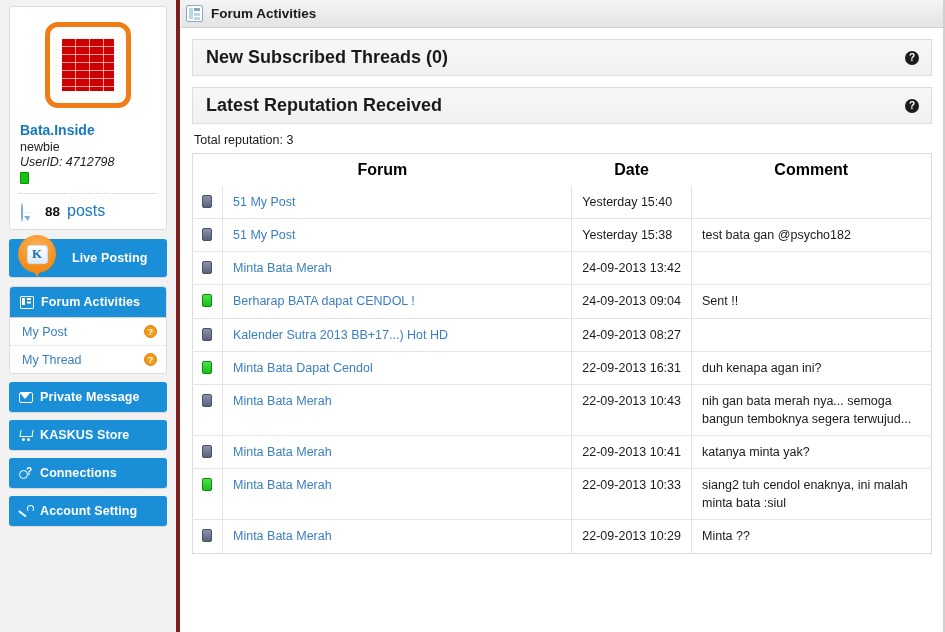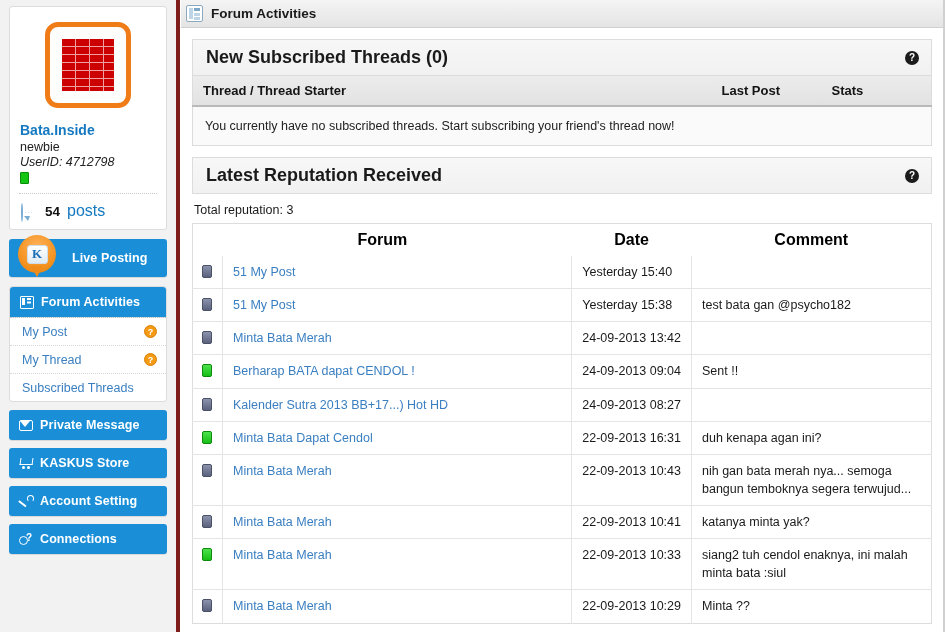--- a/index.html
+++ b/index.html
@@ -233,21 +233,21 @@
         </div>
       </div>
       <a class="uname">Bata.Inside</a>
       <div class="urank">newbie</div>
       <div class="uid">UserID: 4712798</div>
       <div class="statusdot"></div>
       <div class="posts-row">
         <span class="bubble-icon">
           <span class="b"></span><span class="dots">···</span><span class="tail"></span>
         </span>
-        <span class="posts-count">54</span>
+        <span class="posts-count">88</span>
         <span class="posts-label">posts</span>
       </div>
     </div>
 
     <div class="nav-btn live">
       <span class="pin">
         <span class="circ">
             <span class="k">K</span>
           </span>
         <span class="tip"></span>
@@ -261,67 +261,52 @@
         <span class="lbl">Forum Activities</span>
       </div>
       <div class="sub-item">
         <span>My Post</span>
         <span class="qmark-o">?</span>
       </div>
       <div class="sub-item">
         <span>My Thread</span>
         <span class="qmark-o">?</span>
       </div>
-      <div class="sub-item">
-        <span>Subscribed Threads</span>
-      </div>
     </div>
 
     <div class="nav-btn">
       <span class="nicon ic-env"></span>
       <span class="lbl">Private Message</span>
     </div>
     <div class="nav-btn">
       <span class="nicon ic-cart"></span>
       <span class="lbl">KASKUS Store</span>
     </div>
     <div class="nav-btn">
+      <span class="nicon ic-conn"></span>
+      <span class="lbl">Connections</span>
+    </div>
+    <div class="nav-btn">
       <span class="nicon ic-wrench"></span>
       <span class="lbl">Account Setting</span>
-    </div>
-    <div class="nav-btn">
-      <span class="nicon ic-conn"></span>
-      <span class="lbl">Connections</span>
     </div>
   </div>
 
   <div id="main">
 
     <div class="page-head">
       <span class="ph-icon"></span>
       <span class="ttl">Forum Activities</span>
     </div>
 
     <div class="panel">
       <div class="panel-bar">
         <span class="t">New Subscribed Threads (0)</span>
         <span class="qmark-d">?</span>
       </div>
-      <table class="tbl">
-        <tbody>
-            <tr>
-          <th style="width:auto">Thread / Thread Starter</th>
-          <th style="width:110px">Last Post</th>
-          <th style="width:110px">Stats</th>
-        </tr>
-        <tr>
-          <td class="empty-cell" colspan="3">You currently have no subscribed threads. Start subscribing your friend's thread now!</td>
-        </tr>
-      </tbody>
-        </table>
     </div>
 
     <div class="panel">
       <div class="panel-bar">
         <span class="t">Latest Reputation Received</span>
         <span class="qmark-d">?</span>
       </div>
     </div>
 
     <div class="rep-wrap">

